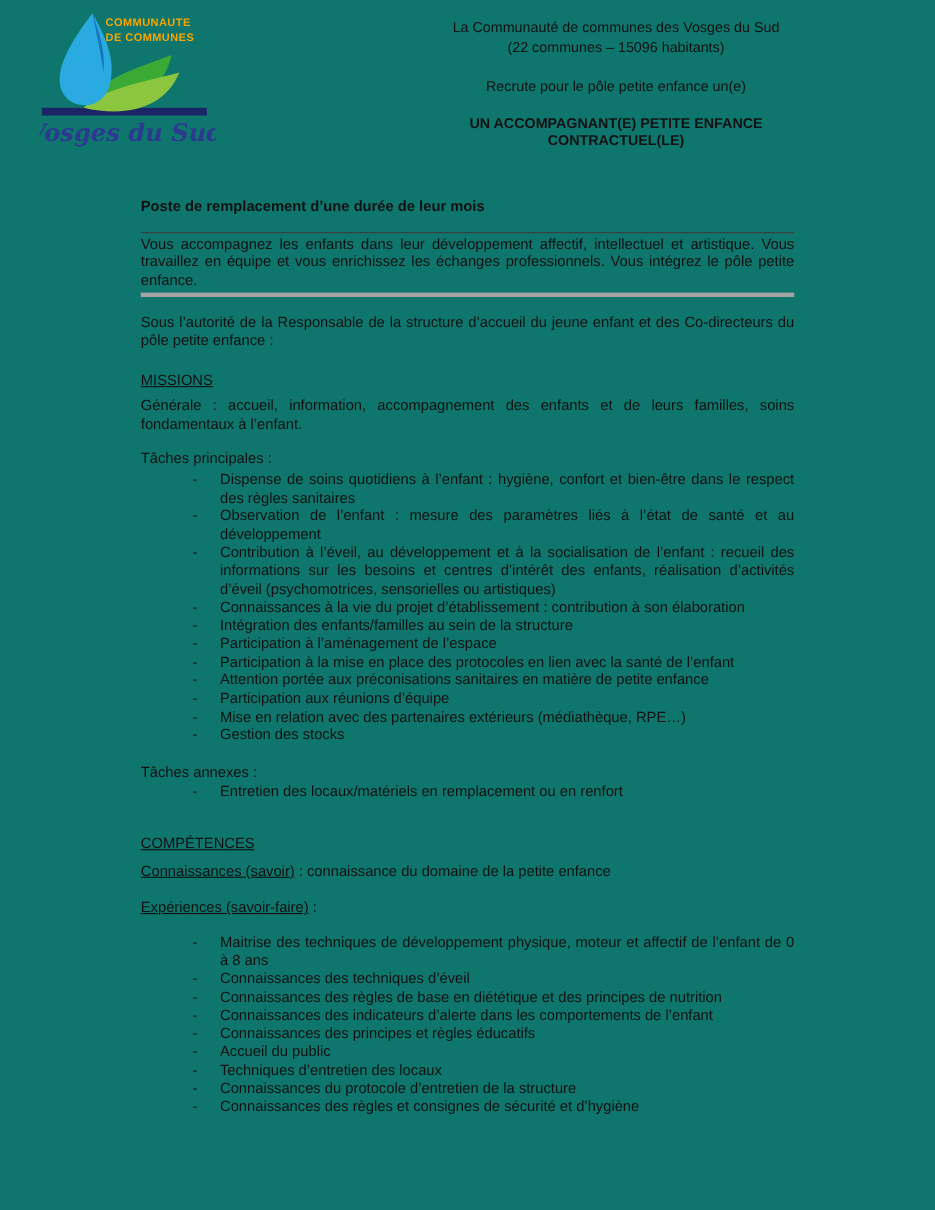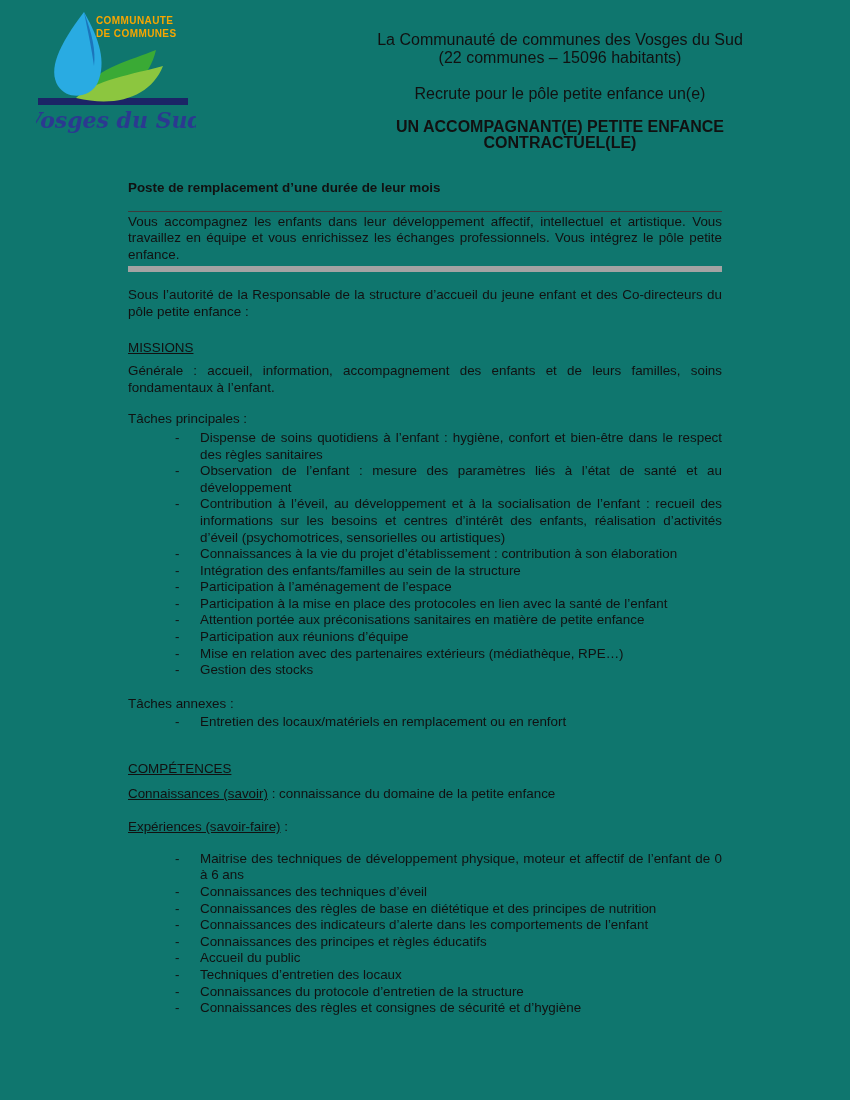--- a/index.html
+++ b/index.html
@@ -13,38 +13,38 @@
     color:#111;
     overflow:hidden;
   }
 
   
   .logo { position:absolute; left:36px; top:6px; width:160px; height:132px; }
   .logo svg { display:block; }
 
   
   .header-block {
-    position:absolute; left:375px; top:32px; width:370px;
-    text-align:center; font-size:16px; line-height:16px;
+    position:absolute; left:375px; top:17px; width:370px;
+    text-align:center; font-size:13px; line-height:16px;
   }
   .header-block p { margin:0; }
   .hdr-line2 { margin-top:2px !important; }
   .hdr-line3 { margin-top:20px !important; }
   .job-title { margin-top:17px !important; font-weight:bold; }
 
   
   .content { position:absolute; left:128px; top:180px; width:594px; }
   .content p { margin:0; }
 
   .subtitle { font-weight:bold; }
 
   .intro-box {
     margin-top:14px;
     border-top:1px solid #3c3c3c;
-    border-bottom:6px solid #a3a3a3;
+    border-bottom:4px solid #a3a3a3;
     padding:2px 0 3px 0;
     text-align:justify;
   }
 
   .authority { margin-top:15px !important; text-align:justify; }
 
   .section-heading { margin-top:19px !important; text-decoration:underline; }
   .competences-heading { margin-top:30px !important; }
 
   .generale { margin-top:7px !important; text-align:justify; }
@@ -135,21 +135,21 @@
 
     <p class="connaissances">
       <span class="u">Connaissances (savoir)</span><span> : connaissance du domaine de la petite enfance</span>
     </p>
 
     <p class="experiences">
       <span class="u">Expériences (savoir-faire)</span><span> :</span>
     </p>
 
     <div class="dash-list exp-list">
-      <div class="dash-item">Maitrise des techniques de développement physique, moteur et affectif de l’enfant de 0 à 6 ans</div>
+      <div class="dash-item">Maitrise des techniques de développement physique, moteur et affectif de l’enfant de 0 à 8 ans</div>
       <div class="dash-item">Connaissances des techniques d’éveil</div>
       <div class="dash-item">Connaissances des règles de base en diététique et des principes de nutrition</div>
       <div class="dash-item">Connaissances des indicateurs d’alerte dans les comportements de l’enfant</div>
       <div class="dash-item">Connaissances des principes et règles éducatifs</div>
       <div class="dash-item">Accueil du public</div>
       <div class="dash-item">Techniques d’entretien des locaux</div>
       <div class="dash-item">Connaissances du protocole d’entretien de la structure</div>
       <div class="dash-item">Connaissances des règles et consignes de sécurité et d’hygiène</div>
     </div>
 

